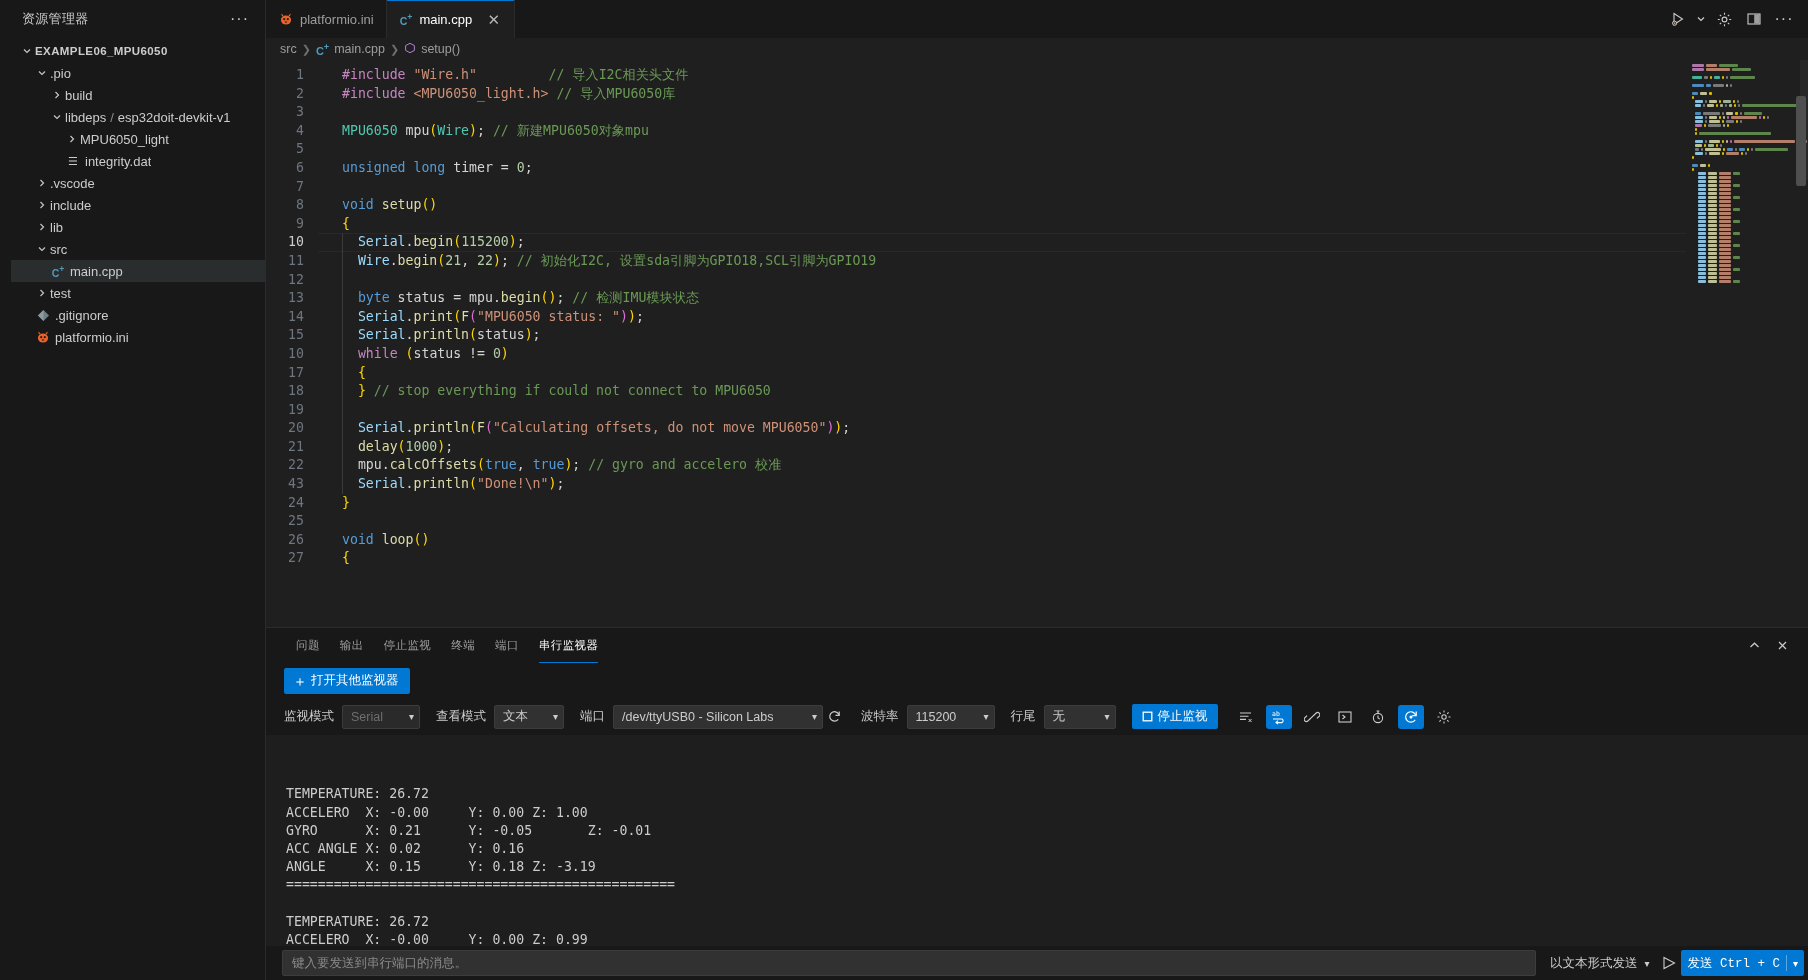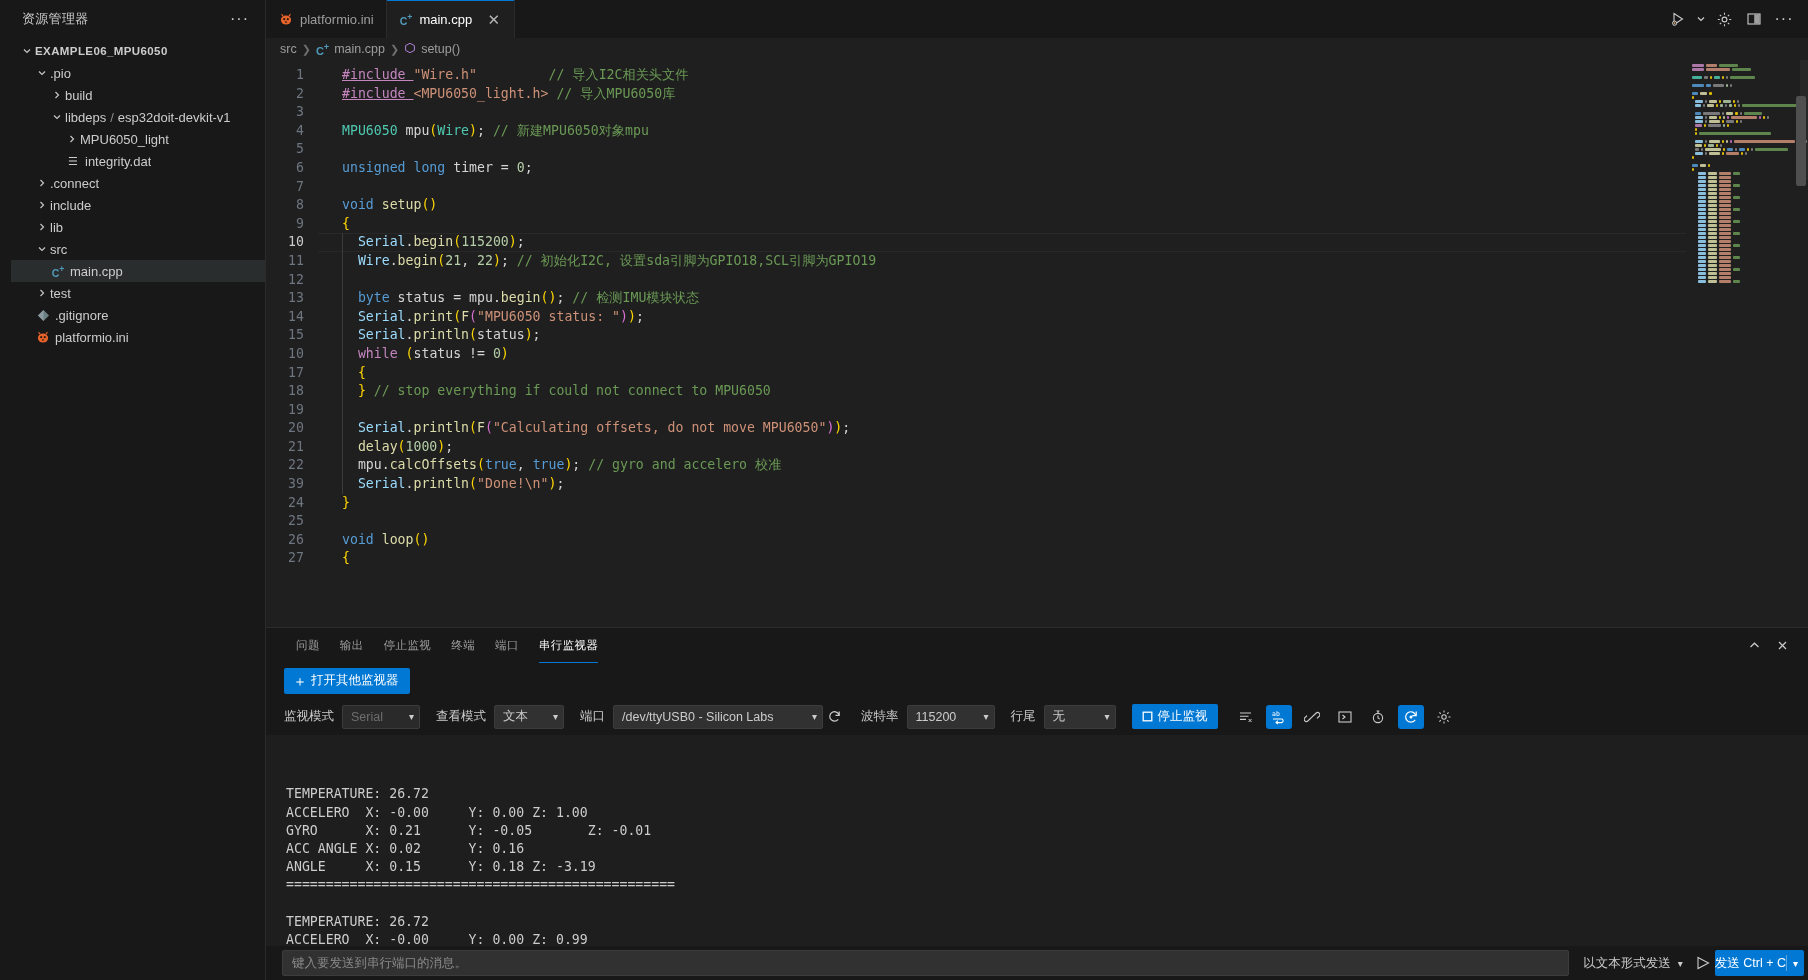--- a/index.html
+++ b/index.html
@@ -89,21 +89,21 @@
   }
   .ind-guide { position:absolute; left: 24px; top: 0; bottom:0; width:1px; background:#3b3b3b; }
   .kw   { color: #569cd6; }
   .kw2  { color: #c586c0; }
   .typ  { color: #4ec9b0; }
   .fn   { color: #dcdcaa; }
   .str  { color: #ce9178; }
   .num  { color: #b5cea8; }
   .cmt  { color: #6a9955; }
   .var  { color: #9cdcfe; }
-  .pre  { color: #c586c0; text-decoration: underline; }
+  .pre  { color: #c586c0; }
   .brc  { color: #ffd700; }
   .brc2 { color: #da70d6; }
   .op   { color: #d4d4d4; }
 
   .minimap { width: 122px; min-width:122px; background: #1f1f1f; position: relative; padding: 4px 0 0 4px; }
   .mm-line { height: 3px; display: flex; gap: 2px; margin-bottom: 1px; padding-left: 2px;}
   .mm-seg { height: 3px; border-radius: 1px; }
   .mm-slider { position: absolute; right: 0; top: 0; width: 8px; height: 120px; background: rgba(255,255,255,0.04); }
   .scroll-dec { position:absolute; right:0; top:0; width:14px; bottom:0; }
   .scroll-thumb { position:absolute; right:2px; top:36px; width:10px; height:90px; background:#4f4f4f; border-radius:2px; }
@@ -163,21 +163,21 @@
     color: #cccccc; font-size: 12.5px; padding: 0 9px; outline: none;
     font-family: "Liberation Sans", sans-serif;
   }
   .sm-input::placeholder { color: #8b8b8b; }
   .send-mode { display: flex; align-items: center; gap: 7px; padding: 0 8px 0 14px;
                font-size: 12.5px; color: #cccccc; cursor: pointer; white-space: nowrap;}
   .send-btn {
     display: flex; align-items: center; background: #0078d4; color: #fff; font-size: 12.5px;
     height: 26px; border-radius: 2px; cursor: pointer; overflow: hidden; white-space: nowrap;
   }
-  .send-btn .main-part { padding: 0 0; display:flex; align-items:center; height:100%; }
+  .send-btn .main-part { padding: 0 6px; display:flex; align-items:center; height:100%;font-family:Liberation Mono, monospace; }
   .send-btn .div { width: 1px; background: rgba(255,255,255,.35); height: 16px; }
   .send-btn .cv { padding: 0 6px; display:flex; align-items:center; height:100%; font-size: 10px;}
   .arrow-ico { width: 24px; height: 24px; display:flex;align-items:center;justify-content:center;
                cursor:pointer; color:#cccccc; border-radius:3px;}
 </style>
 </head>
 <body>
 
 <div class="app">
   <div class="body-row">
@@ -237,21 +237,21 @@
                 <span style="color:#cccccc;font-size:11px">☰</span>
               </span>
               <span class="lbl">integrity.dat</span>
             </div>
             <div class="row" style="padding-left: 23px;">
               <span class="chev">
                 <svg width="10" height="10" viewBox="0 0 10 10">
                   <path d="M3.5 2 L6.5 5 L3.5 8" stroke="#c5c5c5" stroke-width="1.2" fill="none"></path>
                 </svg>
               </span>
-              <span class="lbl">.connect</span>
+              <span class="lbl">.vscode</span>
             </div>
             <div class="row" style="padding-left: 23px;">
               <span class="chev">
                 <svg width="10" height="10" viewBox="0 0 10 10">
                   <path d="M3.5 2 L6.5 5 L3.5 8" stroke="#c5c5c5" stroke-width="1.2" fill="none"></path>
                 </svg>
               </span>
               <span class="lbl">include</span>
             </div>
             <div class="row" style="padding-left: 23px;">
@@ -403,21 +403,21 @@
               <div>13</div>
               <div>14</div>
               <div>15</div>
               <div>10</div>
               <div>17</div>
               <div>18</div>
               <div>19</div>
               <div>20</div>
               <div>21</div>
               <div>22</div>
-              <div>39</div>
+              <div>43</div>
               <div>24</div>
               <div>25</div>
               <div>26</div>
               <div>27</div>
             </div>
           <div class="code" id="code"><div class="line"><span class="pre">#include </span><span class="str">"Wire.h"</span><span class="op">         </span><span class="cmt">// 导入I2C相关头文件</span></div><div class="line"><span class="pre">#include </span><span class="str">&lt;MPU6050_light.h&gt;</span><span class="op"> </span><span class="cmt">// 导入MPU6050库</span></div><div class="line">&nbsp;</div><div class="line"><span class="typ">MPU6050</span><span class="op"> mpu</span><span class="brc">(</span><span class="typ">Wire</span><span class="brc">)</span><span class="op">; </span><span class="cmt">// 新建MPU6050对象mpu</span></div><div class="line">&nbsp;</div><div class="line"><span class="kw">unsigned</span><span class="op"> </span><span class="kw">long</span><span class="op"> timer = </span><span class="num">0</span><span class="op">;</span></div><div class="line">&nbsp;</div><div class="line"><span class="kw">void</span><span class="op"> </span><span class="fn">setup</span><span class="brc">()</span></div><div class="line"><span class="brc">{</span></div><div class="line hl"><span class="op">  </span><span class="var">Serial</span><span class="op">.</span><span class="fn">begin</span><span class="brc">(</span><span class="num">115200</span><span class="brc">)</span><span class="op">;</span></div><div class="line"><span class="op">  </span><span class="var">Wire</span><span class="op">.</span><span class="fn">begin</span><span class="brc">(</span><span class="num">21</span><span class="op">, </span><span class="num">22</span><span class="brc">)</span><span class="op">; </span><span class="cmt">// 初始化I2C, 设置sda引脚为GPIO18,SCL引脚为GPIO19</span></div><div class="line">&nbsp;</div><div class="line"><span class="op">  </span><span class="kw">byte</span><span class="op"> status = mpu</span><span class="op">.</span><span class="fn">begin</span><span class="brc">()</span><span class="op">; </span><span class="cmt">// 检测IMU模块状态</span></div><div class="line"><span class="op">  </span><span class="var">Serial</span><span class="op">.</span><span class="fn">print</span><span class="brc">(</span><span class="fn">F</span><span class="brc2">(</span><span class="str">"MPU6050 status: "</span><span class="brc2">)</span><span class="brc">)</span><span class="op">;</span></div><div class="line"><span class="op">  </span><span class="var">Serial</span><span class="op">.</span><span class="fn">println</span><span class="brc">(</span><span class="op">status</span><span class="brc">)</span><span class="op">;</span></div><div class="line"><span class="op">  </span><span class="kw2">while</span><span class="op"> </span><span class="brc">(</span><span class="op">status != </span><span class="num">0</span><span class="brc">)</span></div><div class="line"><span class="op">  </span><span class="brc">{</span></div><div class="line"><span class="op">  </span><span class="brc">}</span><span class="op"> </span><span class="cmt">// stop everything if could not connect to MPU6050</span></div><div class="line">&nbsp;</div><div class="line"><span class="op">  </span><span class="var">Serial</span><span class="op">.</span><span class="fn">println</span><span class="brc">(</span><span class="fn">F</span><span class="brc2">(</span><span class="str">"Calculating offsets, do not move MPU6050"</span><span class="brc2">)</span><span class="brc">)</span><span class="op">;</span></div><div class="line"><span class="op">  </span><span class="fn">delay</span><span class="brc">(</span><span class="num">1000</span><span class="brc">)</span><span class="op">;</span></div><div class="line"><span class="op">  </span><span class="op">mpu</span><span class="op">.</span><span class="fn">calcOffsets</span><span class="brc">(</span><span class="kw">true</span><span class="op">, </span><span class="kw">true</span><span class="brc">)</span><span class="op">; </span><span class="cmt">// gyro and accelero 校准</span></div><div class="line"><span class="op">  </span><span class="var">Serial</span><span class="op">.</span><span class="fn">println</span><span class="brc">(</span><span class="str">"Done!\n"</span><span class="brc">)</span><span class="op">;</span></div><div class="line"><span class="brc">}</span></div><div class="line">&nbsp;</div><div class="line"><span class="kw">void</span><span class="op"> </span><span class="fn">loop</span><span class="brc">()</span></div><div class="line"><span class="brc">{</span></div><div class="ind-guide" style="top: 173.4px; height: 260.4px; bottom: auto;"></div></div>
         </div>
         <div class="minimap">
           <div id="mm">
               <div class="mm-line" style="padding-left: 2px;">

